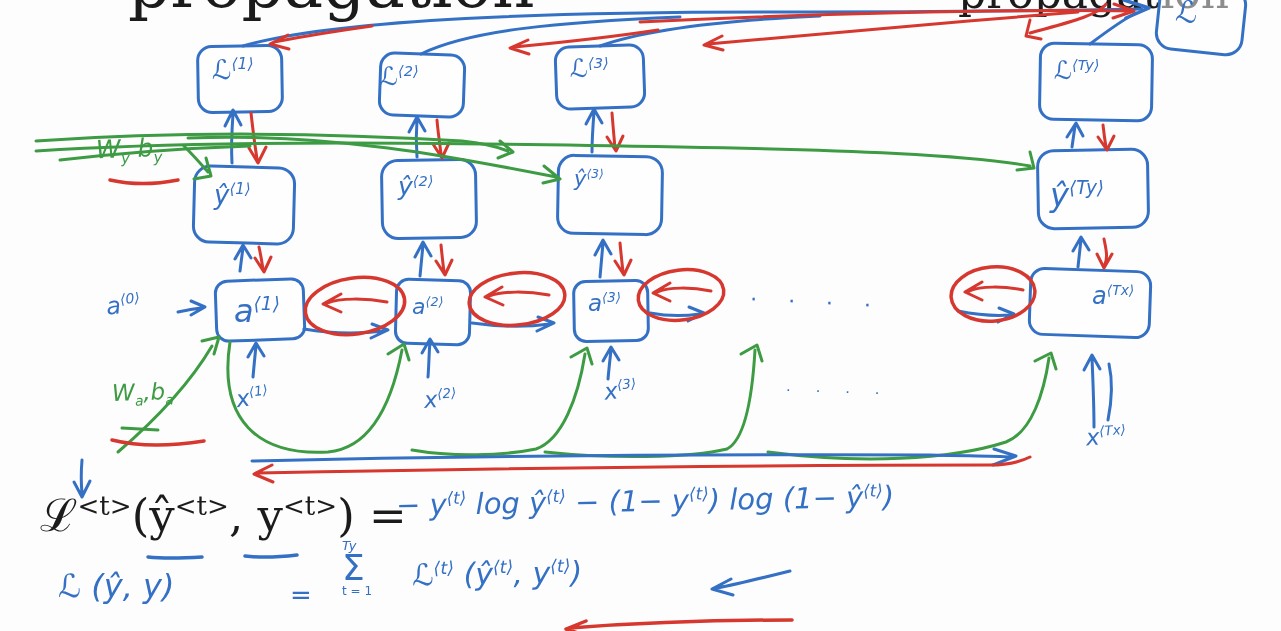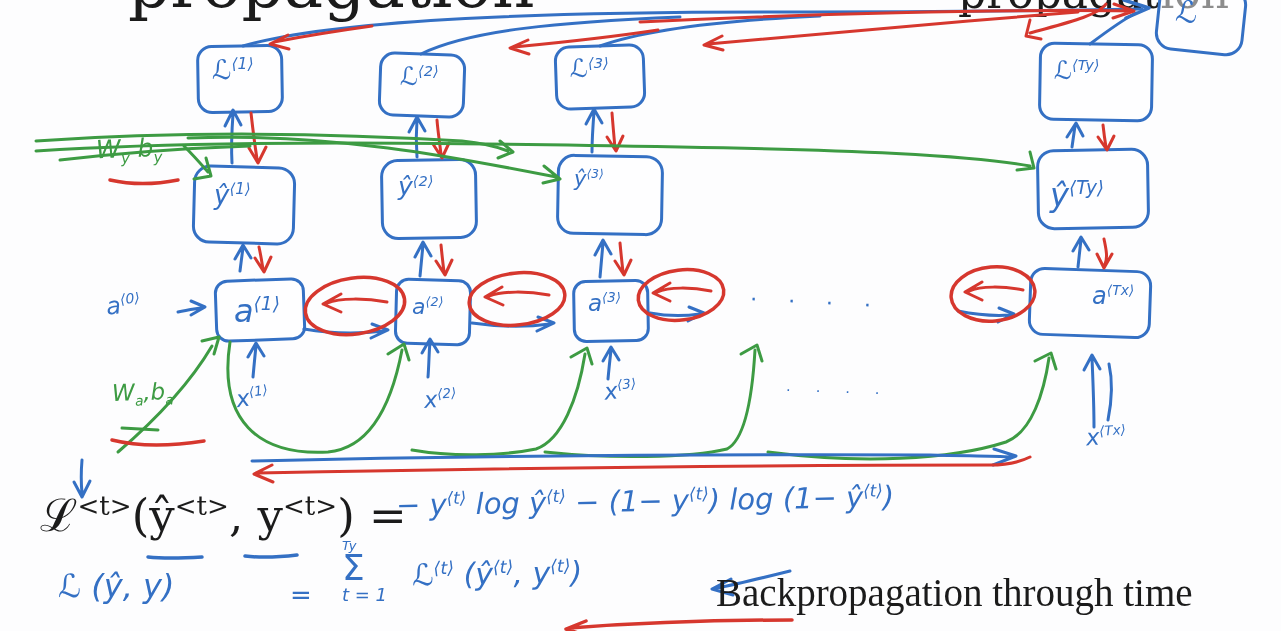--- a/index.html
+++ b/index.html
@@ -27,21 +27,21 @@
   .ink{color:var(--c-ink);}
   .sup{font-size:0.58em;vertical-align:super;letter-spacing:0;}
   .sub{font-size:0.6em;vertical-align:sub;}
   .typeset{font-family:"DejaVu Serif","Liberation Serif",serif;}
   .caption{position:absolute;left:716px;top:570px;font-size:39px;color:var(--c-ink);
            font-family:"Liberation Serif","DejaVu Serif",serif;white-space:nowrap;}
   .dots{position:absolute;color:var(--c-blue);letter-spacing:12px;}
   .sigma{position:absolute;left:342px;top:538px;width:52px;text-align:left;color:var(--c-blue);}
   .sig-top{font-size:13px;font-style:italic;}
   .sig-mid{font-size:36px;line-height:0.85;}
-  .sig-bot{font-size:18px;font-style:italic;}
+  .sig-bot{font-size:12px;}
 </style>
 </head>
 <body>
 
 <div class="page">
 
   <div class="title-frag frag-left">propagation</div>
   <div class="title-frag frag-right">propagation</div>
 
   <svg width="1281" height="631" viewBox="0 0 1281 631">
@@ -162,21 +162,21 @@
       <path class="stk sb" d="M790,571 C762,578 738,584 717,588 M731,579 L712,589 L733,595"></path>
       <path class="stk sr w35" d="M570,628 C650,622 720,620 792,620 M586,621 L566,629 L587,636"></path>
     </g>
   </svg>
 
   <div class="lbl hand green" style="left:96px;top:136px;font-size:25px;transform:rotate(-2deg)"><span>W</span><span class="sub">y</span><span> b</span><span class="sub">y</span></div>
   <div class="lbl hand green" style="left:112px;top:380px;font-size:23px;transform:rotate(-2deg)"><span>W</span><span class="sub">a</span><span>,b</span><span class="sub">a</span></div>
 
   <div class="lbl hand blue" style="left:1176px;top:-4px;font-size:30px;transform:rotate(8deg)"><span>ℒ</span></div>
   <div class="lbl hand blue" style="left:212px;top:56px;font-size:27px"><span>ℒ</span><span class="sup">⟨1⟩</span></div>
-  <div class="lbl hand blue" style="left:400px;top:64px;font-size:25px"><span>ℒ</span><span class="sup">⟨2⟩</span></div>
+  <div class="lbl hand blue" style="left:380px;top:64px;font-size:25px"><span>ℒ</span><span class="sup">⟨2⟩</span></div>
   <div class="lbl hand blue" style="left:570px;top:56px;font-size:25px"><span>ℒ</span><span class="sup">⟨3⟩</span></div>
   <div class="lbl hand blue" style="left:1054px;top:58px;font-size:25px"><span>ℒ</span><span class="sup">⟨Ty⟩</span></div>
 
   <div class="lbl hand blue" style="left:214px;top:182px;font-size:26px"><span>ŷ</span><span class="sup">⟨1⟩</span></div>
   <div class="lbl hand blue" style="left:398px;top:174px;font-size:25px"><span>ŷ</span><span class="sup">⟨2⟩</span></div>
   <div class="lbl hand blue" style="left:574px;top:168px;font-size:21px"><span>ŷ</span><span class="sup">⟨3⟩</span></div>
   <div class="lbl hand blue" style="left:1050px;top:178px;font-size:32px"><span>ŷ</span><span class="sup">⟨Ty⟩</span></div>
 
   <div class="lbl hand blue" style="left:106px;top:292px;font-size:24px;transform:rotate(-6deg)"><span>a</span><span class="sup">⟨0⟩</span></div>
   <div class="lbl hand blue" style="left:234px;top:294px;font-size:32px"><span>a</span><span class="sup">⟨1⟩</span></div>
@@ -197,14 +197,13 @@
 
   <div class="lbl hand blue" style="left:58px;top:570px;font-size:32px"><span>ℒ (ŷ, y)</span></div>
   <div class="lbl hand blue" style="left:290px;top:582px;font-size:26px">=</div>
   <div class="sigma">
     <div class="sig-top">Ty</div>
     <div class="sig-mid">Σ</div>
     <div class="sig-bot">t = 1</div>
   </div>
   <div class="lbl hand blue" style="left:412px;top:558px;font-size:30px;transform:rotate(-1deg)"><span>ℒ</span><span class="sup">⟨t⟩</span><span> (ŷ</span><span class="sup">⟨t⟩</span><span>, y</span><span class="sup">⟨t⟩</span><span>)</span></div>
 
-  <div class="caption">Backpropagation through time</div>
 </div>
 
 </body></html>

